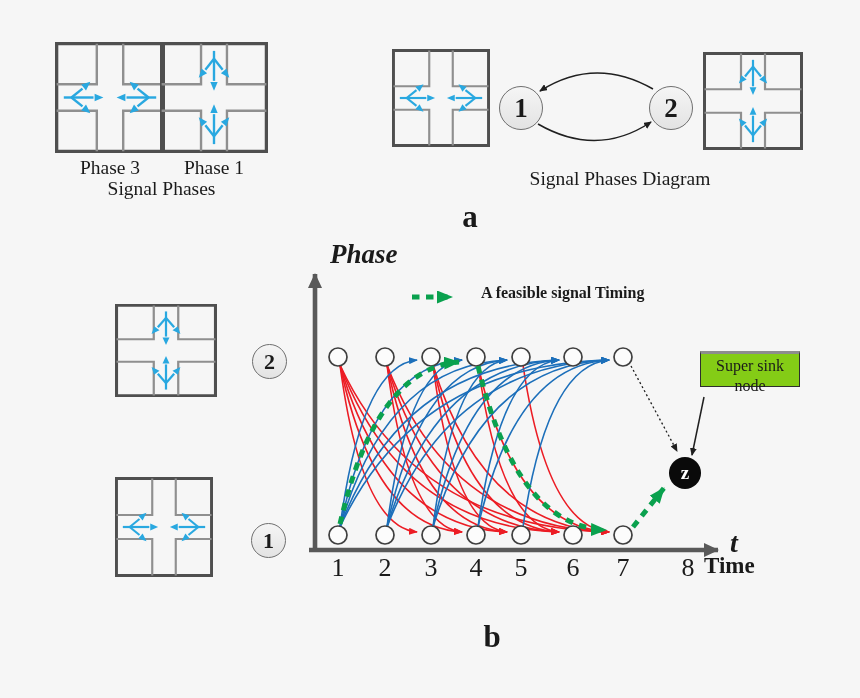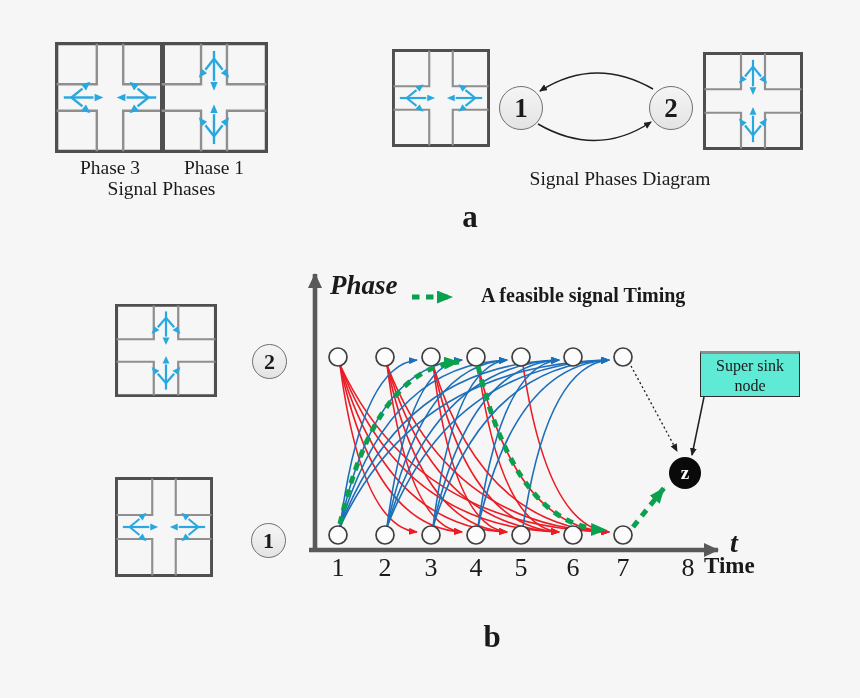--- a/index.html
+++ b/index.html
@@ -10,27 +10,27 @@
   #diagram-svg{position:absolute;left:0;top:0;pointer-events:none;}
   .xing{position:absolute;}
   .cap{position:absolute;text-align:center;font-size:19.5px;line-height:1.1;white-space:nowrap;}
   .seclbl{position:absolute;text-align:center;font-weight:bold;font-size:31px;}
   .circ{position:absolute;border-radius:50%;border:1.4px solid #6f6f6f;
         background:linear-gradient(#f5f5f5,#e3e3e3);
         display:flex;align-items:center;justify-content:center;
         font-weight:bold;}
   .pdnode{width:42px;height:42px;font-size:27px;}
   .rowlbl{width:33px;height:33px;font-size:22px;}
-  #phase-axis-label{font-size:27px;font-weight:bold;font-style:italic;margin-top:31px;}
-  #legend-label{font-size:20px;font-weight:bold;white-space:nowrap;}
+  #phase-axis-label{font-size:27px;font-weight:bold;font-style:italic;}
+  #legend-label{font-size:16px;font-weight:bold;white-space:nowrap;}
   #t-label{font-size:28px;font-weight:bold;font-style:italic;}
   #time-label{font-size:23px;font-weight:bold;text-align:left;width:70px;}
   .tick{position:absolute;transform:translateX(-50%);font-size:26px;}
-  #sink-box{left:700px;top:351px;width:100px;height:46px;border:1.2px solid #2e2e2e;
-            border-top:3px solid #8d8d8d;background:#5eead4;text-align:center;
+  #sink-box{left:700px;top:351px;width:100px;height:36px;border:1.2px solid #2e2e2e;
+            border-top:3px solid #8d8d8d;background:#84cc16;text-align:center;
             font-size:16px;line-height:1.25;padding-top:2px;box-sizing:border-box;}
   #z-node{left:669px;top:457px;width:32px;height:32px;border-radius:50%;background:#0a0a0a;
           color:#ffffff;display:flex;align-items:center;justify-content:center;
           font-weight:bold;font-size:19px;}
 </style>
 </head>
 <body>
 
 <div class="canvas">
 

